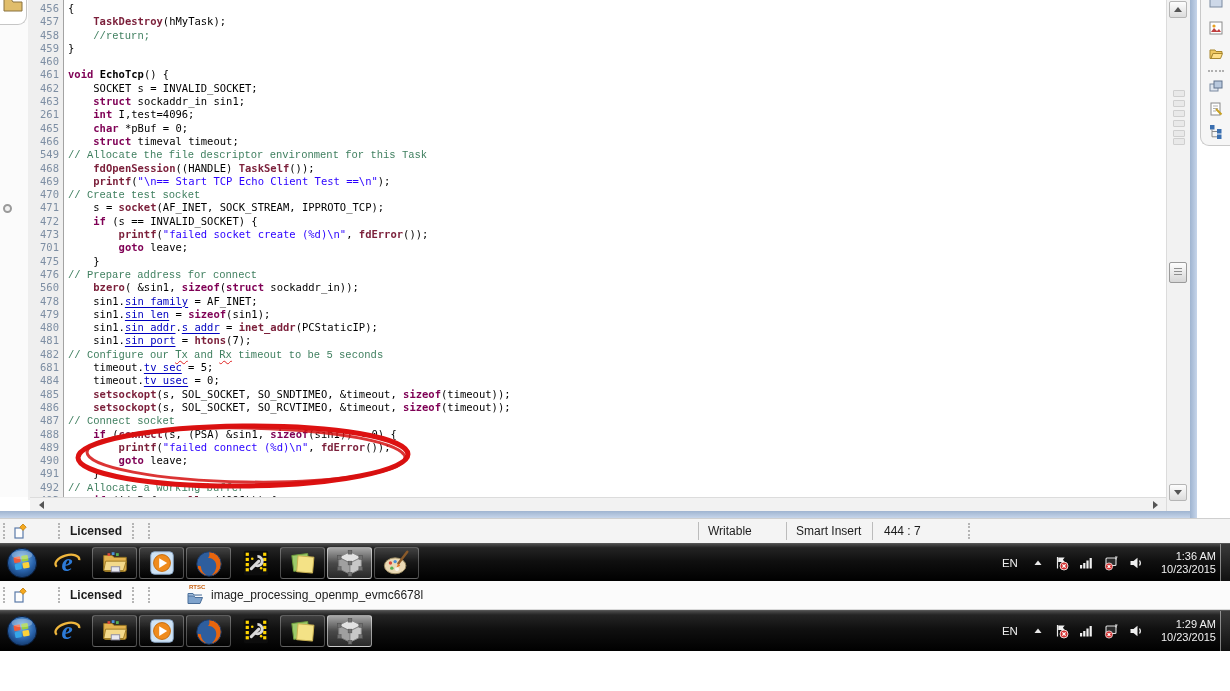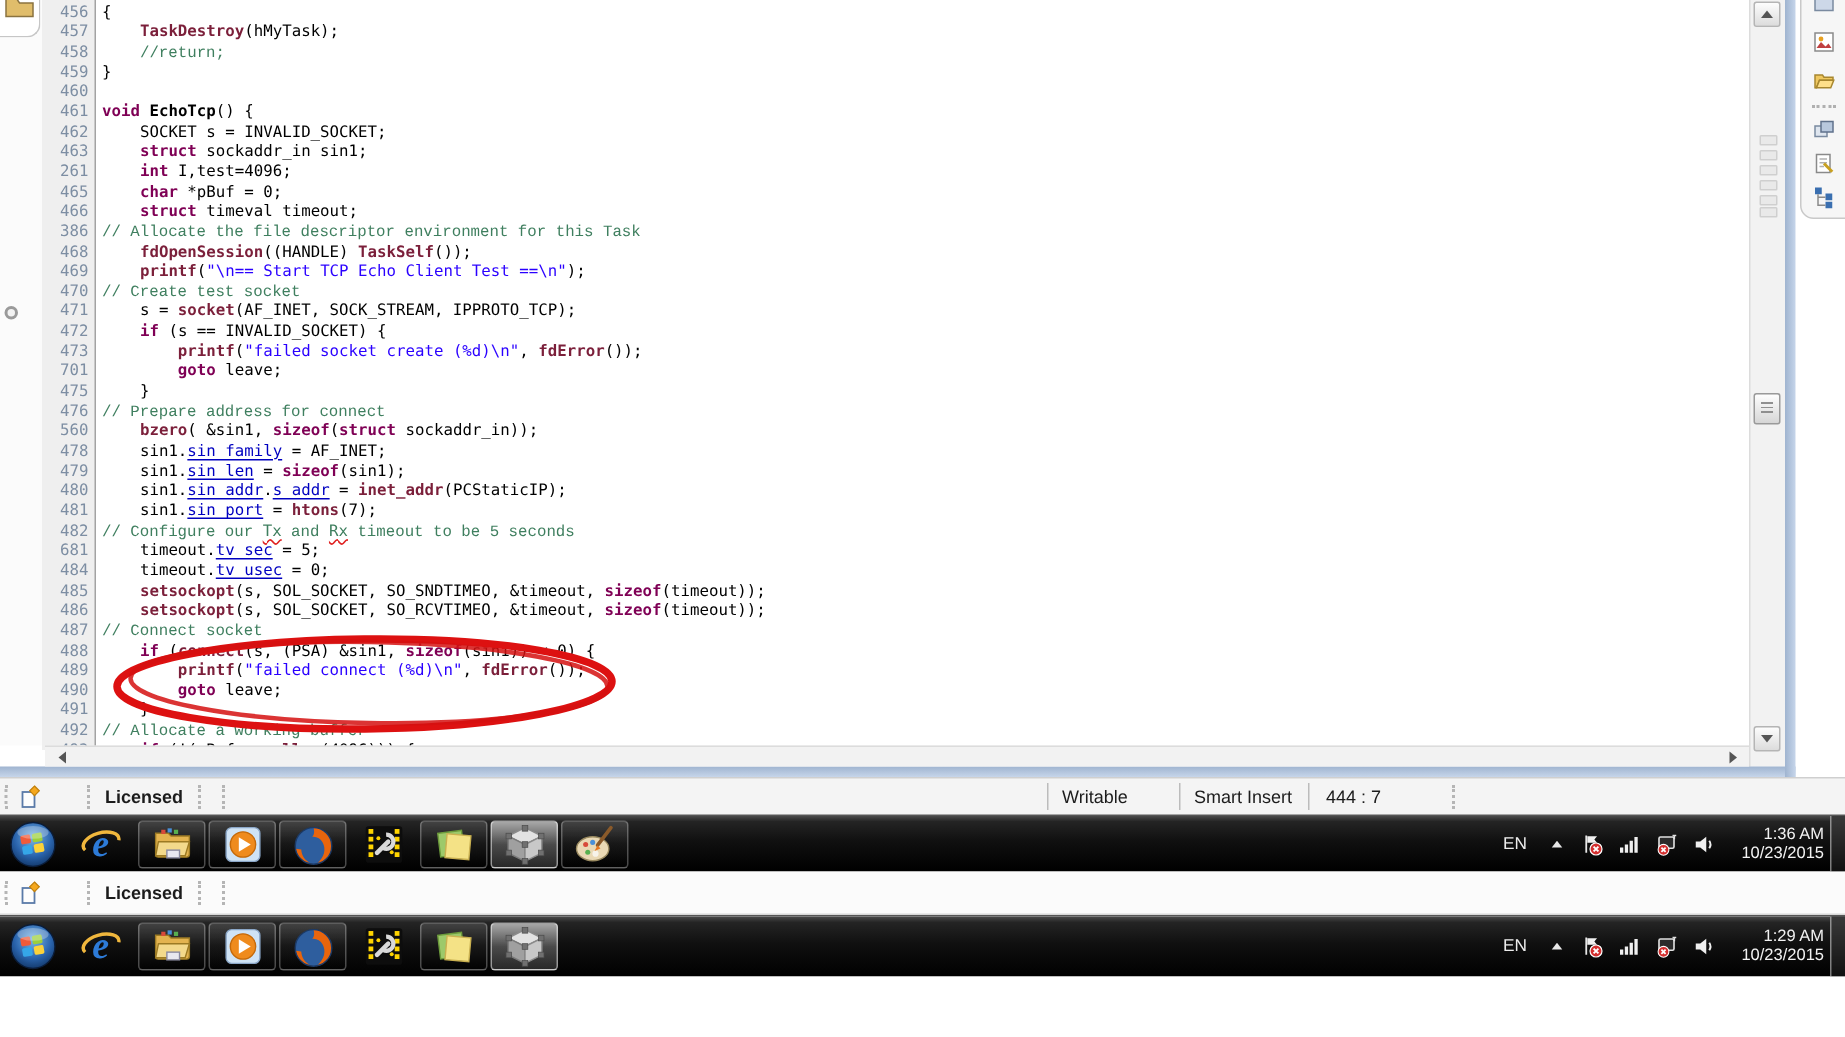--- a/index.html
+++ b/index.html
@@ -107,21 +107,21 @@
         <div class="ln">457</div>
         <div class="ln">458</div>
         <div class="ln">459</div>
         <div class="ln">460</div>
         <div class="ln">461</div>
         <div class="ln">462</div>
         <div class="ln">463</div>
         <div class="ln">261</div>
         <div class="ln">465</div>
         <div class="ln">466</div>
-        <div class="ln">386</div>
+        <div class="ln">549</div>
         <div class="ln">468</div>
         <div class="ln">469</div>
         <div class="ln">470</div>
         <div class="ln">471</div>
         <div class="ln">472</div>
         <div class="ln">473</div>
         <div class="ln">701</div>
         <div class="ln">475</div>
         <div class="ln">476</div>
         <div class="ln">560</div>
@@ -418,20 +418,30 @@
     <div class="sbar-item" style="left:12px">
       <svg width="16" height="17">
           <rect x="3" y="5" width="8" height="10" fill="#fdfdfd" stroke="#5a7aa8" stroke-width="1.2"></rect>
           <path d="M11 1 l3.2 3.2 L11 7.4 L7.8 4.2 z" fill="#f5a81e" stroke="#c07f0a" stroke-width="0.8"></path>
         </svg>
     </div>
     <div class="grip" style="left:58px"></div>
     <div class="sbar-item lbl-strong" style="left:70px">Licensed</div>
     <div class="grip" style="left:132px"></div>
     <div class="grip" style="left:148px"></div>
+    <div class="sbar-item" style="left:186px">
+      <span class="rtsc-wrap">
+        <svg width="18" height="16" style="margin-top:3px">
+            <path d="M2 7 V4.5 h5 l1 1.5 h8" fill="#9dbbdb" stroke="#4a6e99"></path>
+            <path d="M2 7 h6 l1 1.5 h7.5 l-2.5 6 H2 z" fill="#7fa3cc" stroke="#4a6e99"></path>
+          </svg>
+        <span class="rtsc-lbl">RTSC</span>
+      </span>
+      <span style="margin-left:5px">image_processing_openmp_evmc6678l</span>
+    </div>
   </div>
 
   <div class="taskbar tb2h">
       <div class="apps">
         <div class="tbtn orb">
           <span style="display: flex;">
             <svg viewBox="0 0 36 36" width="34" height="34">
               <defs>
                 <radialGradient id="ogr" cx="50%" cy="35%" r="75%">
                   <stop offset="0" stop-color="#79b6e8"></stop>

